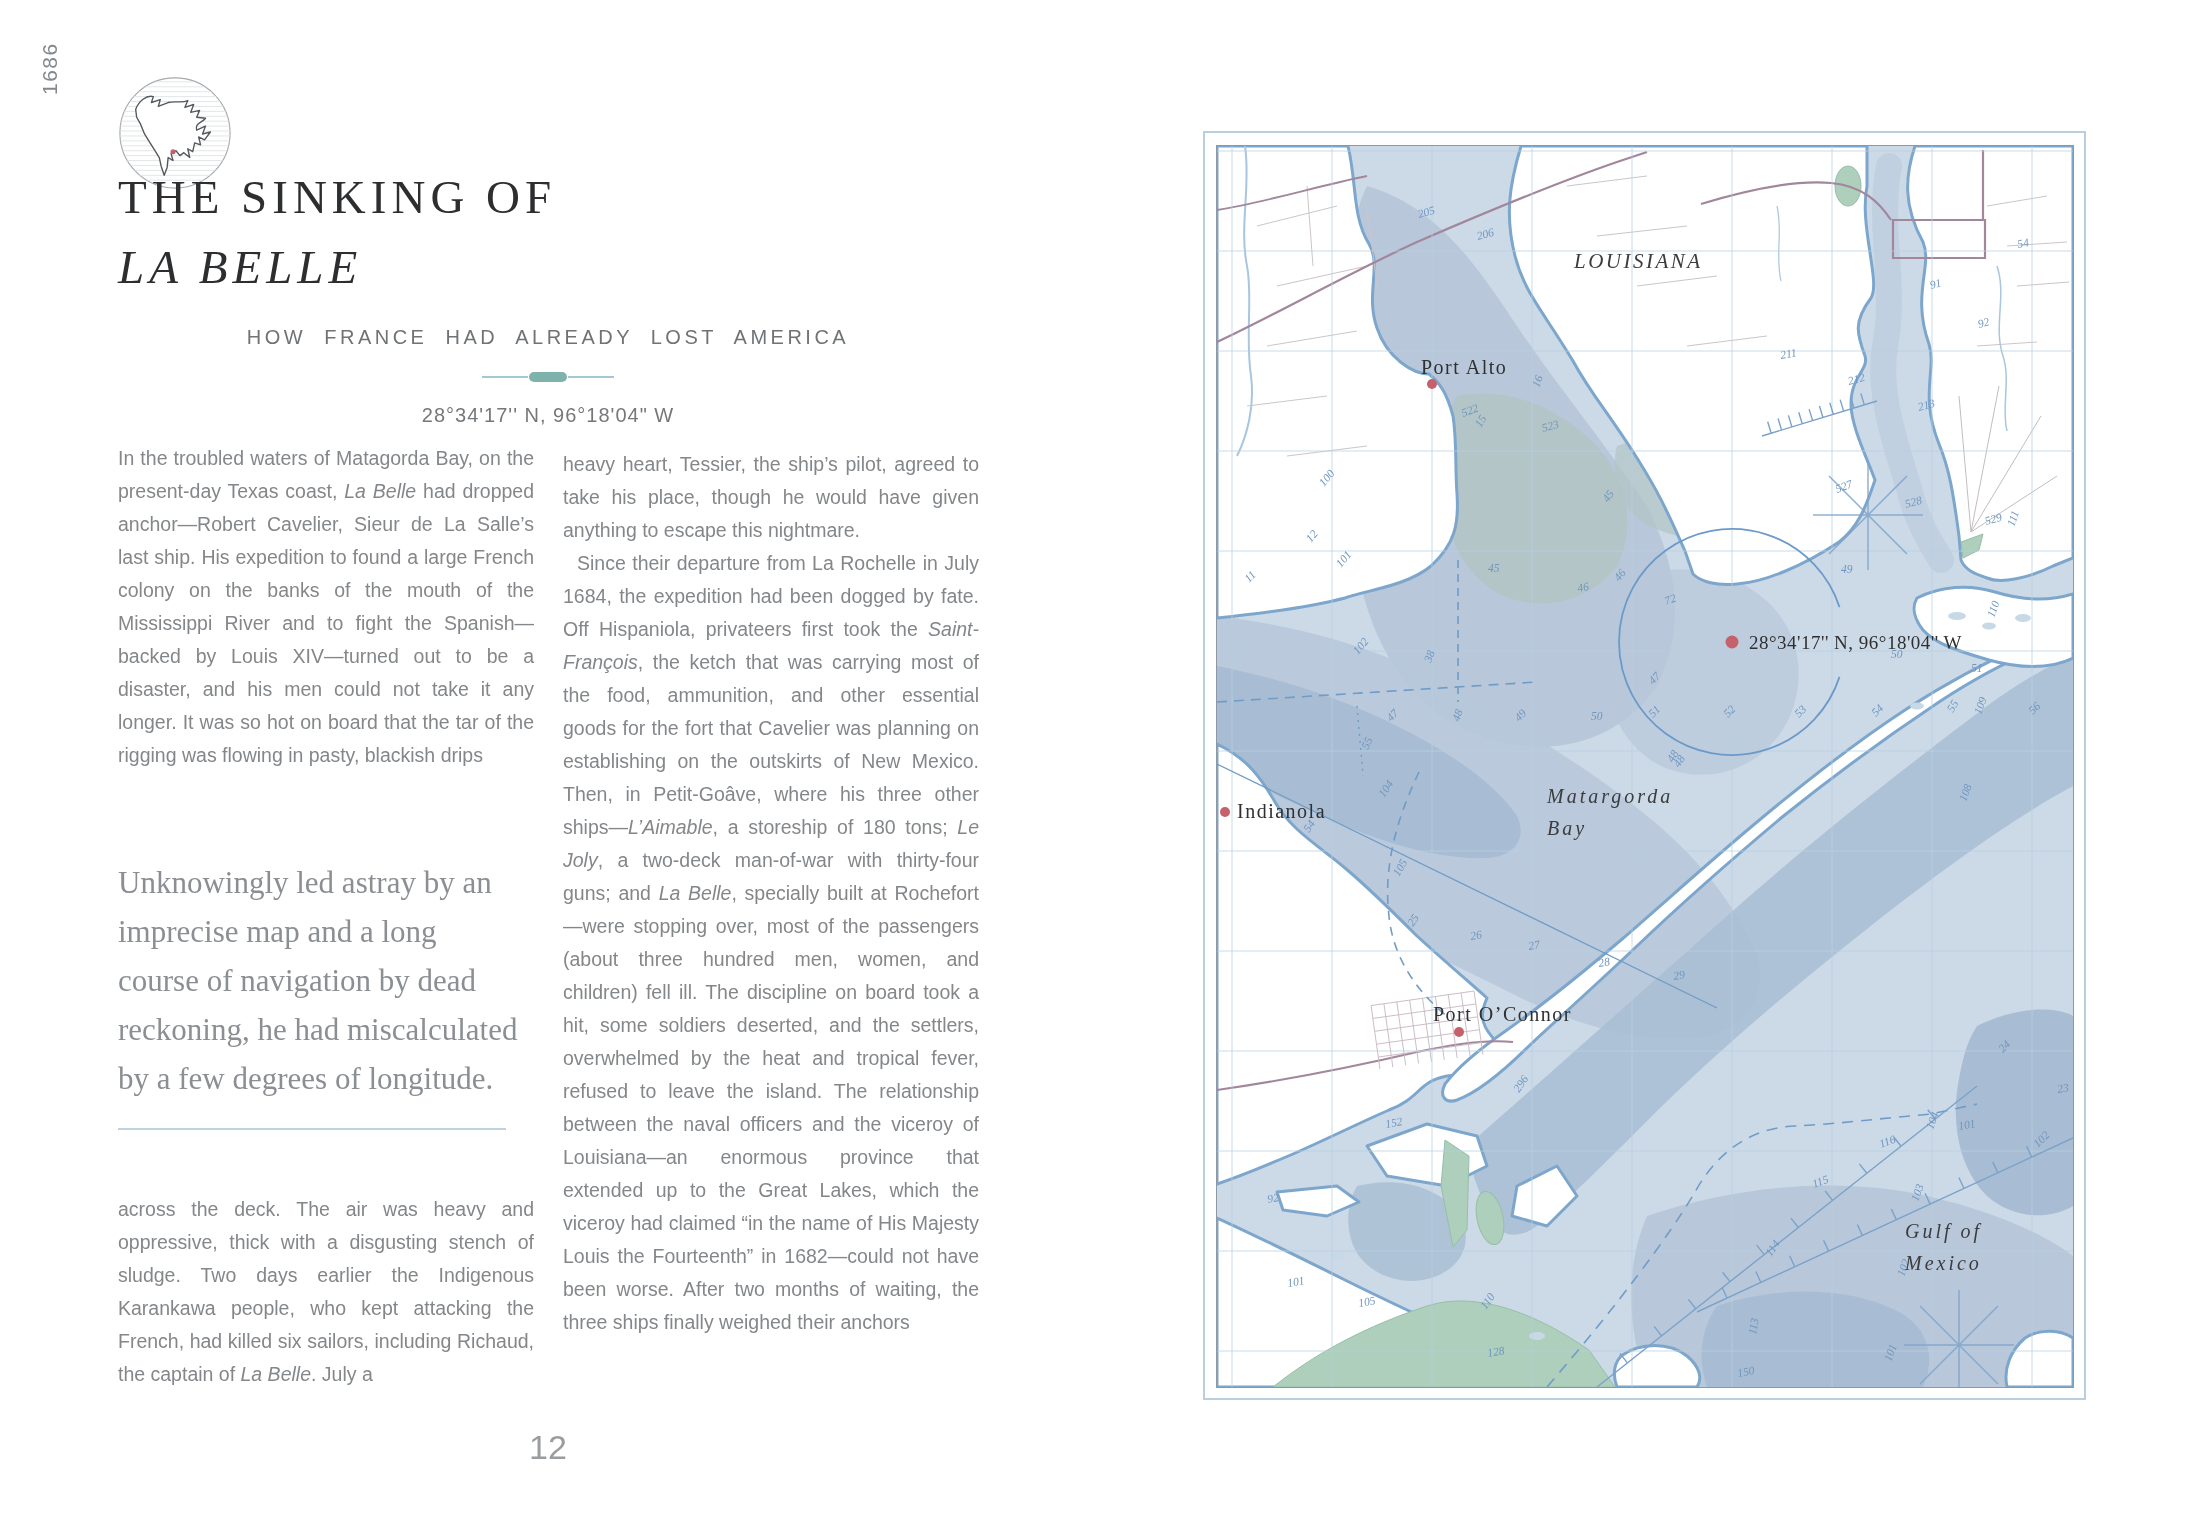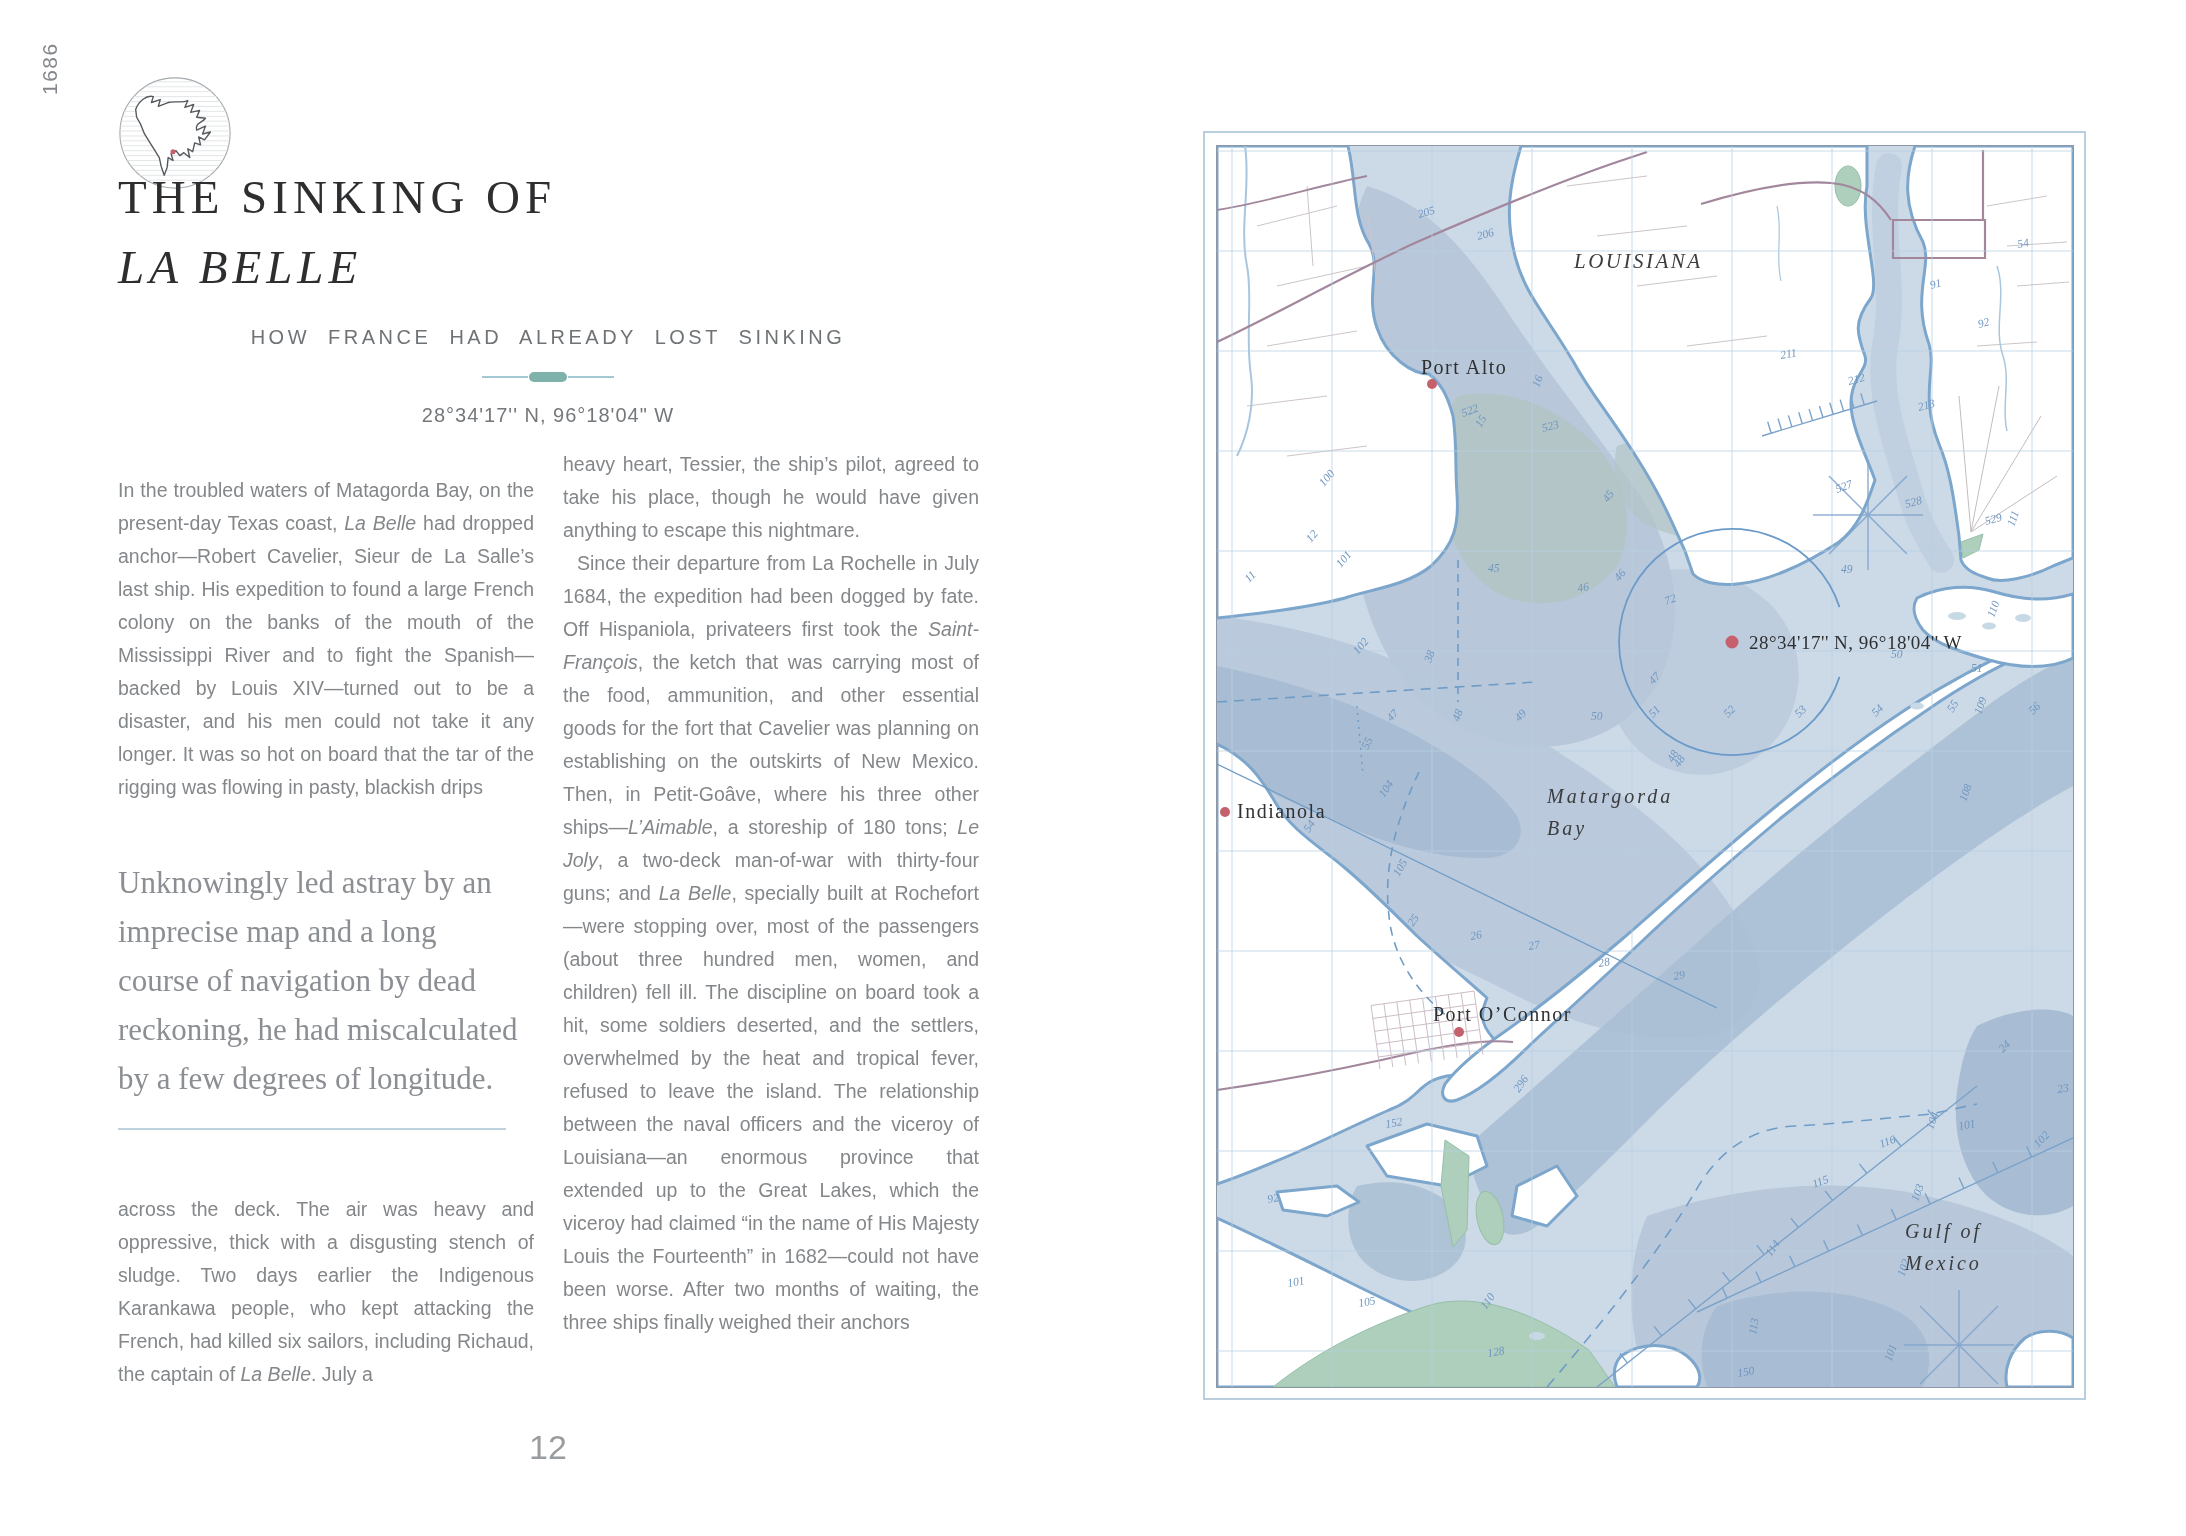--- a/index.html
+++ b/index.html
@@ -18,21 +18,21 @@
             font-size:20px;letter-spacing:3.5px;word-spacing:9px;color:#6f7376;}
   .divider{position:absolute;left:118px;top:372px;width:860px;display:flex;align-items:center;justify-content:center;}
   .div-line{width:46px;height:2px;background:#a5c8d5;}
   .div-pill{width:38px;height:10px;border-radius:5px;background:#7fb2ab;margin:0 1px;}
   .coords{position:absolute;left:118px;top:404px;width:860px;text-align:center;
           font-size:20px;letter-spacing:1px;color:#75787b;}
   
   .body-col{position:absolute;width:416px;font-size:19.5px;line-height:33px;color:#84878a;
             text-align:justify;}
   .body-col .it{font-style:italic;}
-  #col1p1{left:118px;top:442px;margin-top:32px;}
+  #col1p1{left:118px;top:442px;}
   #col1p2{left:118px;top:1193px;}
   #col2{left:563px;top:442px;margin-top:6px;}
   #col2 p{margin:0;}
   #col2 p + p{text-indent:14px;}
   .pullquote{position:absolute;left:118px;top:858px;width:400px;
              font-family:"Liberation Serif",serif;font-size:31px;line-height:49px;
              color:#8b8e92;text-align:left;}
   .quote-rule{position:absolute;left:118px;top:1128px;width:388px;height:0;
               border-top:2px solid #bed3de;}
   .pageno{position:absolute;left:118px;top:1428px;width:860px;text-align:center;
@@ -69,21 +69,21 @@
       <g clip-path="url(#gclip)" stroke="#e2e5e7" stroke-width="1">
         <path d="M4,8 H116 M4,13 H116 M4,18 H116 M4,23 H116 M4,28 H116 M4,33 H116 M4,38 H116 M4,43 H116 M4,48 H116 M4,53 H116 M4,58 H116 M4,63 H116 M4,68 H116 M4,73 H116 M4,78 H116 M4,83 H116 M4,88 H116 M4,93 H116 M4,98 H116 M4,103 H116 M4,108 H116"></path>
       </g>
       <path d="M20,36 C23,28 31,21 38,23 L36,29 L45,26 L43,33 L53,29 C61,27 67,30 73,27 L70,34 L79,31 L76,39 L85,37 L82,44 L91,45 C87,50 80,50 82,57 L91,53 L88,61 L96,59 L90,67 L84,64 L86,72 L80,70 L78,79 L73,76 L75,85 L69,80 L65,83 L61,78 L56,81 L58,88 L53,85 L52,95 L49,103 L46,94 L44,85 L39,77 L34,69 L29,61 L25,51 L21,44 Z" fill="#ffffff" stroke="#55585c" stroke-width="1.4" stroke-linejoin="round"></path>
       <circle cx="58" cy="79" r="2.6" fill="#c4616c"></circle>
     </svg>
   </div>
 
   <div class="title title-1">THE SINKING OF</div>
   <div class="title title-2">LA BELLE</div>
-  <div class="subtitle">HOW FRANCE HAD ALREADY LOST SINKING</div>
+  <div class="subtitle">HOW FRANCE HAD ALREADY LOST AMERICA</div>
   <div class="divider">
     <div class="div-line"></div>
     <div class="div-pill"></div>
     <div class="div-line"></div>
   </div>
   <div class="coords">28°34'17'' N, 96°18'04" W</div>
 
   <div class="body-col" id="col1p1"><span>In the troubled waters of Matagorda Bay, on the present-day Texas coast, </span><span class="it">La Belle</span><span> had dropped anchor—Robert Cavelier, Sieur de La Salle’s last ship. His expedition to found a large French colony on the banks of the mouth of the Mississippi River and to fight the Spanish—backed by Louis XIV—turned out to be a disaster, and his men could not take it any longer. It was so hot on board that the tar of the rigging was flowing in pasty, blackish drips</span></div>
   <div class="pullquote">Unknowingly led astray by an imprecise map and a long course of navigation by dead reckoning, he had miscalculated by a few degrees of longitude.</div>
   <div class="quote-rule"></div>

